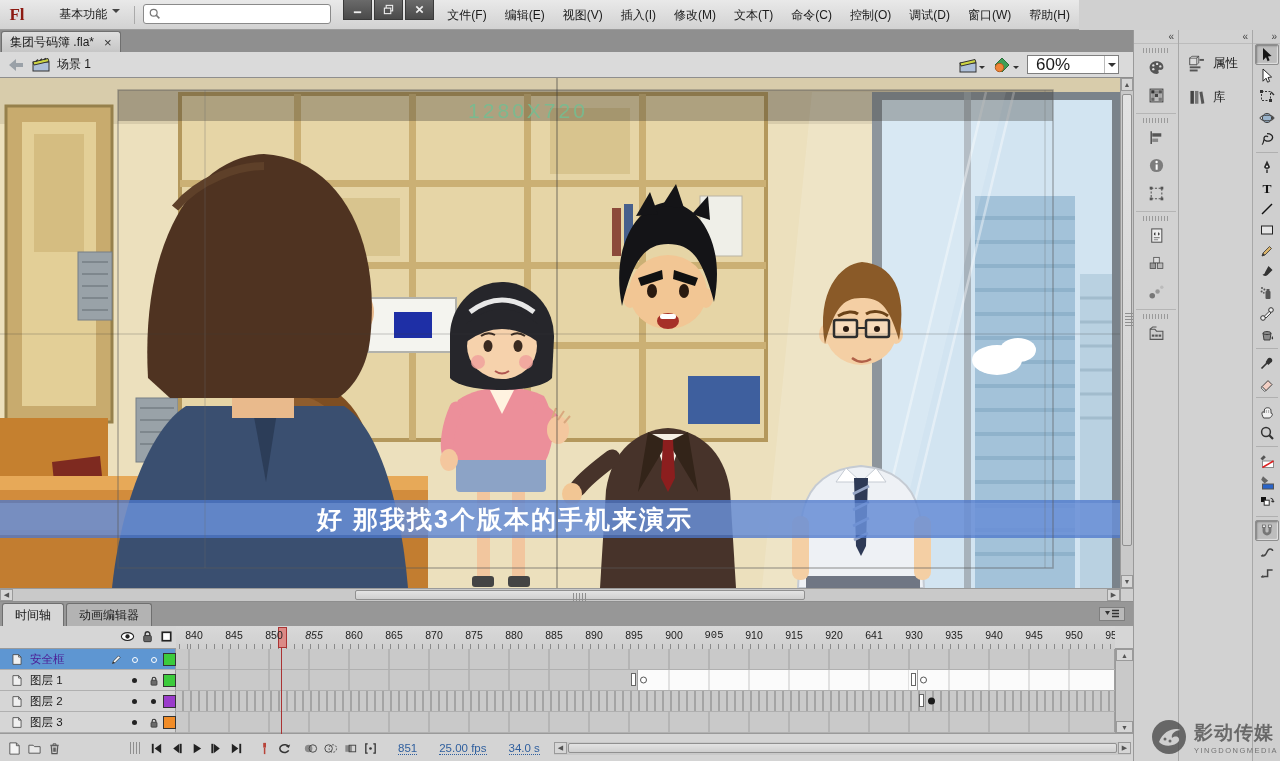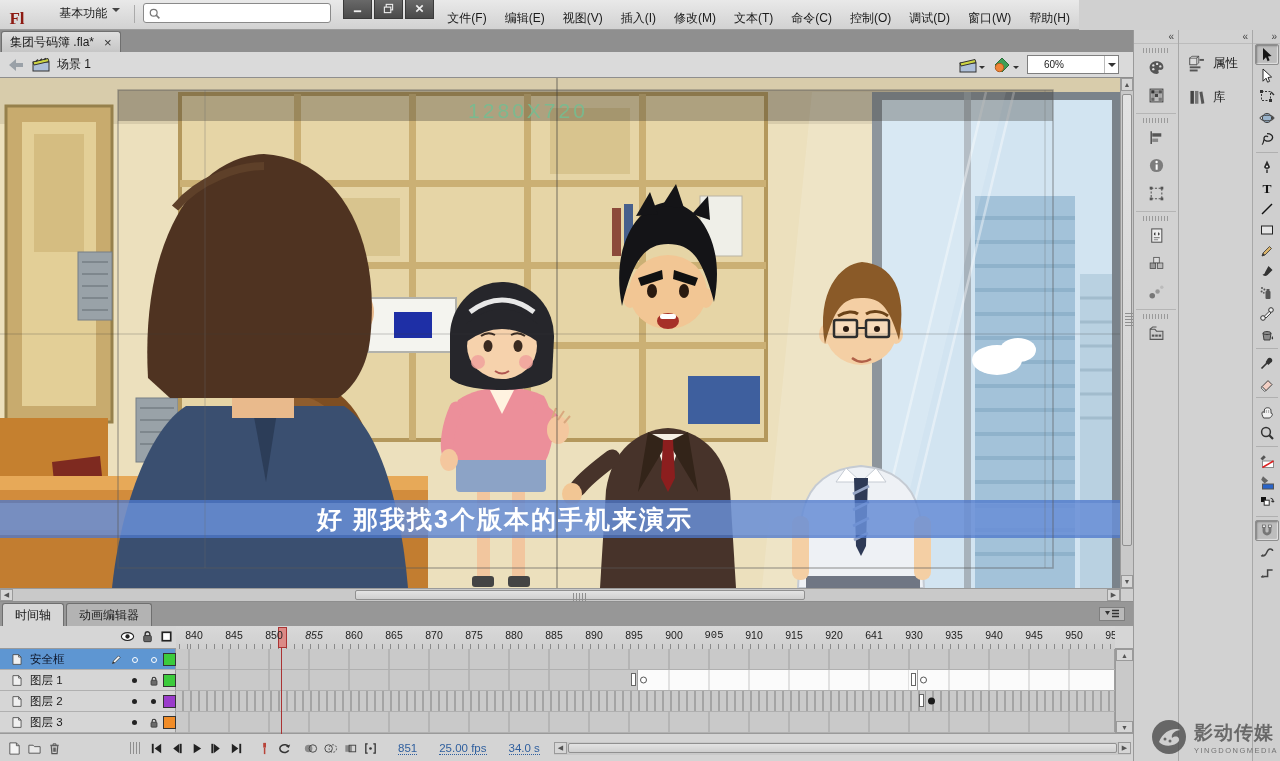--- a/index.html
+++ b/index.html
@@ -6,21 +6,21 @@
   html,body { width:1280px; height:761px; overflow:hidden; }
   body { font-family:"Liberation Sans","DejaVu Sans",sans-serif; font-size:12px; color:#1a1a1a;
          background:#d0d0d0; position:relative; }
   .abs { position:absolute; }
   .icon { display:inline-block; }
   .icon svg { display:block; width:100%; height:100%; }
 
   
   #menubar { position:absolute; left:0; top:0; width:1079px; height:30px;
     background:linear-gradient(#e9e9e9,#d2d2d2); border-bottom:1px solid #9b9b9b;
-    display:flex; align-items:flex-end; }
+    display:flex; align-items:center; }
   #fl-logo { width:34px; text-align:center; font-weight:bold; font-size:17px; color:#8d1a12;
     font-family:"Liberation Serif","DejaVu Serif",serif; }
   .menu-item { padding:0 9px; height:22px; line-height:22px; cursor:default; }
   #menubar-right { margin-left:auto; display:flex; align-items:flex-start; height:30px; }
   .vdiv { width:1px; height:18px; background:#aaa; margin:6px 8px 0; }
   #workspace-switcher { margin-top:4px; height:20px; line-height:20px; padding:0 6px; }
   #workspace-switcher .tri { display:inline-block; width:0; height:0; border:4px solid transparent;
     border-top-color:#444; margin-left:5px; vertical-align:1px; }
   #search-box { margin-top:4px; width:188px; height:20px; background:#fff; border:1px solid #8a8a8a;
     border-radius:3px; display:flex; align-items:center; padding:0 4px; }
@@ -42,21 +42,21 @@
   #editbar { position:absolute; left:0; top:52px; width:1133px; height:26px; background:#dadada;
     border-bottom:1px solid #8e8e8e; display:flex; align-items:center; }
   #back-arrow { width:16px; height:14px; margin:0 8px 0 8px; }
   #scene-chip { display:flex; align-items:center; gap:6px; }
   #scene-chip .icon { width:19px; height:15px; }
   #editbar-right { margin-left:auto; display:flex; align-items:center; gap:8px; margin-right:14px; }
   .mini-drop { display:flex; align-items:end; }
   .mini-drop .icon { width:19px; height:16px; }
   .mini-drop .tri { width:0; height:0; border:3px solid transparent; border-top-color:#333; margin:0 0 1px 1px; }
   #zoom-select { width:92px; height:19px; background:#fff; border:1px solid #7f7f7f; display:flex; align-items:center; }
-  #zoom-select .val { flex:1; padding-left:16px; font-size:10px; }
+  #zoom-select .val { flex:1; padding-left:8px; font-size:17px; }
   #zoom-select .dd { width:14px; border-left:1px solid #bbb; display:flex; justify-content:center; align-items:center; height:100%; }
   #zoom-select .tri { width:0; height:0; border:4px solid transparent; border-top-color:#333; margin-top:4px; }
 
   
   #stage { position:absolute; left:0; top:78px; width:1120px; height:510px; background:#e8dcba; overflow:hidden; }
   #stage svg { position:absolute; left:0; top:0; }
   
   .sb { background:#c9c9c9; position:absolute; }
   .sb .sb-arrow { position:absolute; background:#d6d6d6; border:1px solid #9a9a9a; color:#555;
     display:flex; align-items:center; justify-content:center; font-size:7px; }
@@ -84,21 +84,21 @@
     background:linear-gradient(#d8d8d8,#cfcfcf); }
   #tl-ruler .ticks { position:absolute; bottom:0; left:0; width:100%; height:5px;
     background:repeating-linear-gradient(90deg,#8a8a8a 0 1px,transparent 1px 8px); background-position-x:14px; }
   .ruler-num { position:absolute; top:3px; transform:translateX(-50%); font-size:10.5px; color:#222; }
   #playhead-marker { position:absolute; top:1px; width:9px; height:21px; background:rgba(219,130,125,.9); border:1px solid #a33; }
   #playhead-line { position:absolute; width:1px; background:#a33; z-index:5; }
   #tl-rows { position:absolute; left:0; top:47px; width:1115px; height:84px; }
   .tl-row { position:absolute; left:0; width:1115px; height:21px; }
   .row-left { position:absolute; left:0; top:0; width:176px; height:21px; background:#d6d6d6;
     border-bottom:1px solid #b0b0b0; border-right:1px solid #9a9a9a; display:flex; align-items:center; }
-  .tl-row.selected .row-left { background:#5e96d2; color:#0f172a; }
+  .tl-row.selected .row-left { background:#5e96d2; color:#4c1d95; }
   .row-left .page-icon { width:14px; height:13px; margin:0 6px 0 10px; }
   .row-left .lname { flex:0 0 auto; font-size:11.5px; }
   .row-right-icons { position:absolute; display:flex; align-items:center; }
   .rdot { width:5px; height:5px; border-radius:50%; background:#222; }
   .rdot.hollow { background:transparent; border:1.5px solid #fff; width:6px; height:6px; }
   .pencil-ic { width:13px; height:13px; }
   .lock-ic { width:12px; height:12px; }
   .swatch { width:13px; height:13px; border:1px solid #333; }
   .row-track { position:absolute; left:176px; top:0; width:939px; height:21px; background:#cdcdcd; border-bottom:1px solid #b0b0b0; overflow:hidden; }
   .span { position:absolute; top:0; height:20px; border-right:1px solid #9f9f9f; }

